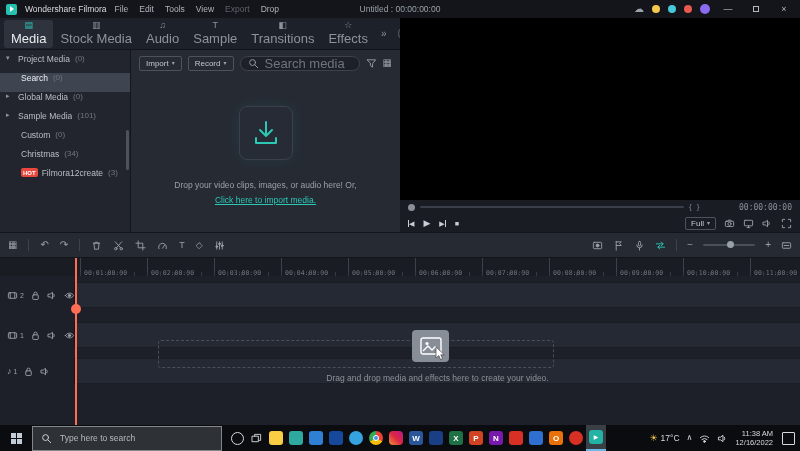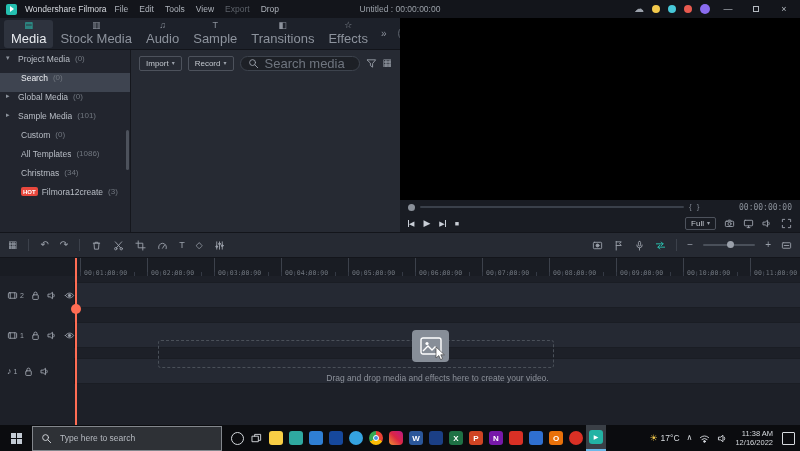--- a/index.html
+++ b/index.html
@@ -215,24 +215,20 @@
     <div class="srow lvl1">
       <span class="arr">▸</span>
       <span class="slabel">Sample Media</span>
       <span class="scount">(101)</span>
     </div>
     <div class="srow lvl2">
       <span class="slabel">Custom</span>
       <span class="scount">(0)</span>
     </div>
     <div class="srow lvl2">
-      <span class="slabel">All Templates</span>
-      <span class="scount">(1086)</span>
-    </div>
-    <div class="srow lvl2">
       <span class="slabel">Christmas</span>
       <span class="scount">(34)</span>
     </div>
     <div class="srow lvl2">
       <span class="hot">HOT</span>
       <span class="slabel">Filmora12create</span>
       <span class="scount">(3)</span>
     </div>
     <div class="sb-thumb"></div>
   </div>
@@ -251,20 +247,30 @@
         <svg class="i" viewBox="0 0 12 12">
             <circle cx="5" cy="5" r="3.2"></circle>
             <path d="M7.6 7.6L10.6 10.6"></path>
           </svg>
         <input class="sinput" placeholder="Search media" style="">
       </div>
       <svg class="i" viewBox="0 0 12 12">
           <path d="M1.5 2h9L7.2 6v4L4.8 8.2V6z"></path>
         </svg>
       <span class="gridg">▦</span>
+    </div>
+    <div class="dropzone">
+      <div class="dz-box">
+        <svg class="dl" width="30" height="30" viewBox="0 0 30 30">
+          <path d="M15 4v14M9 12l6 6 6-6"></path>
+            <path d="M5 20v5h20v-5"></path>
+        </svg>
+      </div>
+      <div class="dz-text">Drop your video clips, images, or audio here! Or,</div>
+      <a class="dz-link">Click here to import media.</a>
     </div>
   </div>
 
   <div class="preview">
     <div class="video"></div>
     <div class="seekrow">
       <span class="seek-handle" able="true"></span>
       <div class="seek-track"></div>
       <span class="markg">{</span>
       <span class="markg">}</span>

